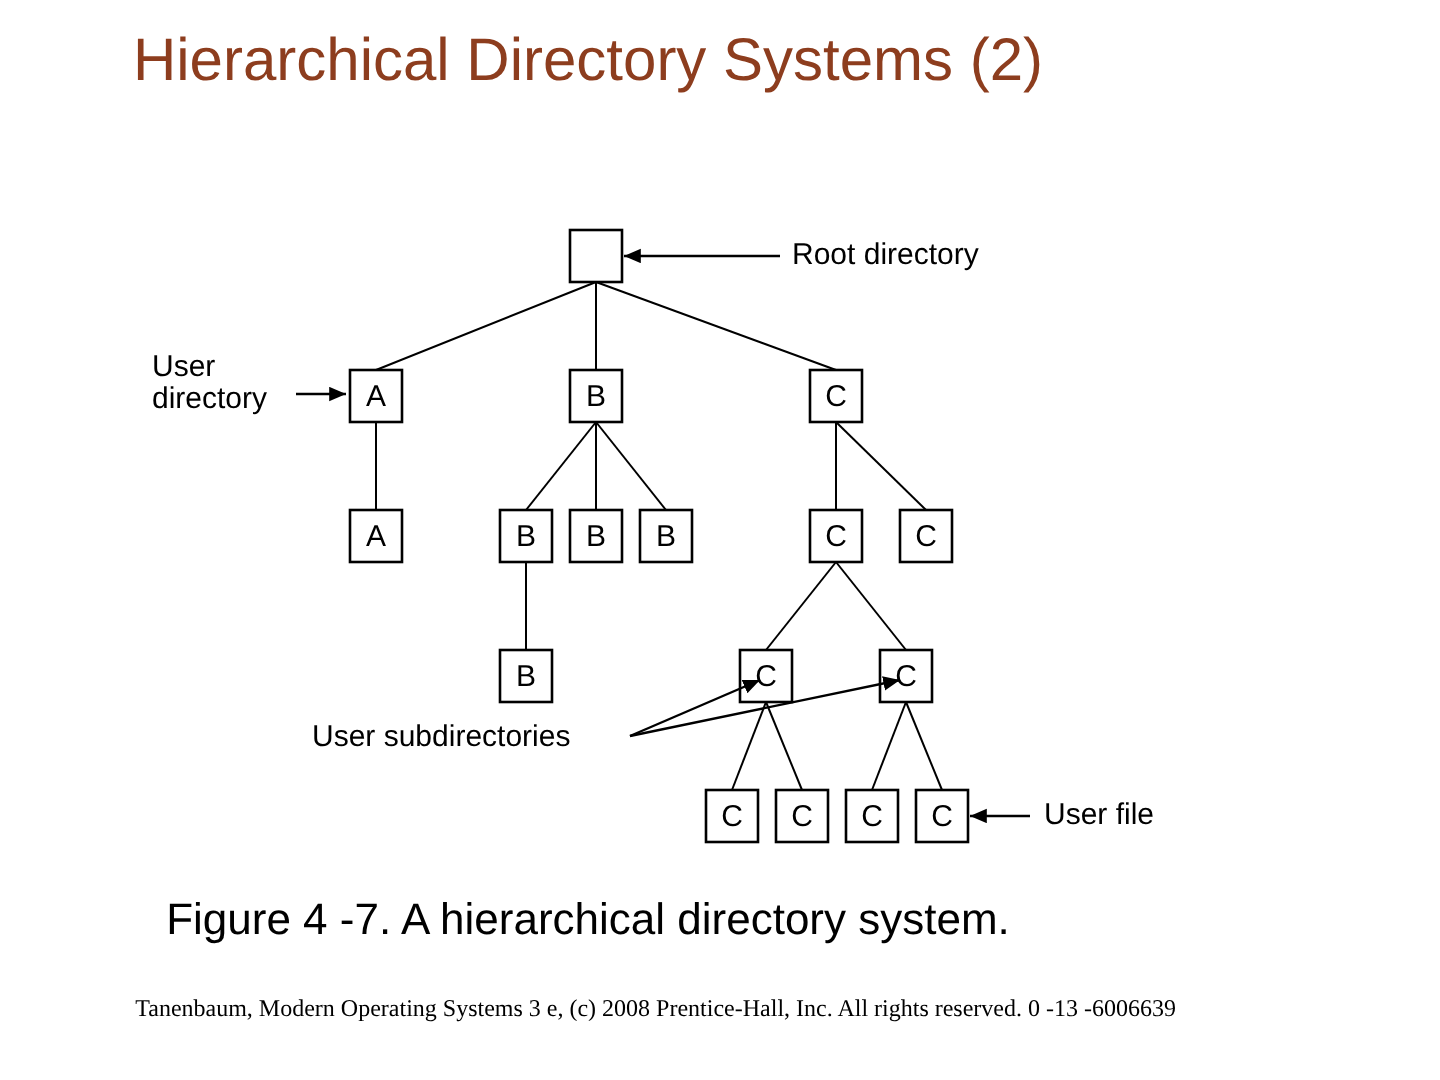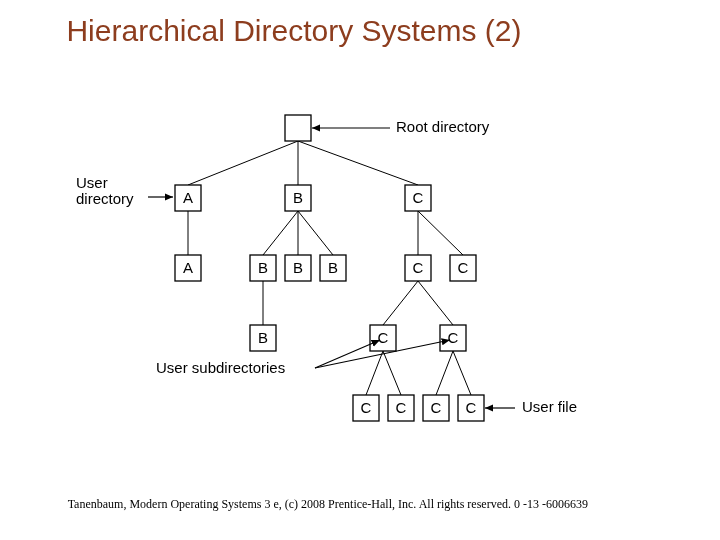--- a/index.html
+++ b/index.html
@@ -112,14 +112,15 @@
         <text x="16" y="78" text-anchor="start" font-size="15" font-family="Arial,Helvetica,sans-serif">User</text>
         <text x="16" y="94" text-anchor="start" font-size="15" font-family="Arial,Helvetica,sans-serif">directory</text>
         <line x1="255" y1="258" x2="320" y2="230" stroke="#000" stroke-width="1.2" marker-end="url(#arrow)"></line>
         <line x1="255" y1="258" x2="390" y2="230" stroke="#000" stroke-width="1.2" marker-end="url(#arrow)"></line>
         <text x="96" y="263" text-anchor="start" font-size="15" font-family="Arial,Helvetica,sans-serif">User subdirectories</text>
         <line x1="455" y1="298" x2="425" y2="298" stroke="#000" stroke-width="1.2" marker-end="url(#arrow)"></line>
         <text x="462" y="302" text-anchor="start" font-size="15" font-family="Arial,Helvetica,sans-serif">User file</text>
       </svg>
   </div>
 
+  <div class="caption">Figure 4 -7. A hierarchical directory system.</div>
   <div class="footer">Tanenbaum, Modern Operating Systems 3 e, (c) 2008 Prentice-Hall, Inc. All rights reserved. 0 -13 -6006639</div>
 </div>
 
 </body></html>

